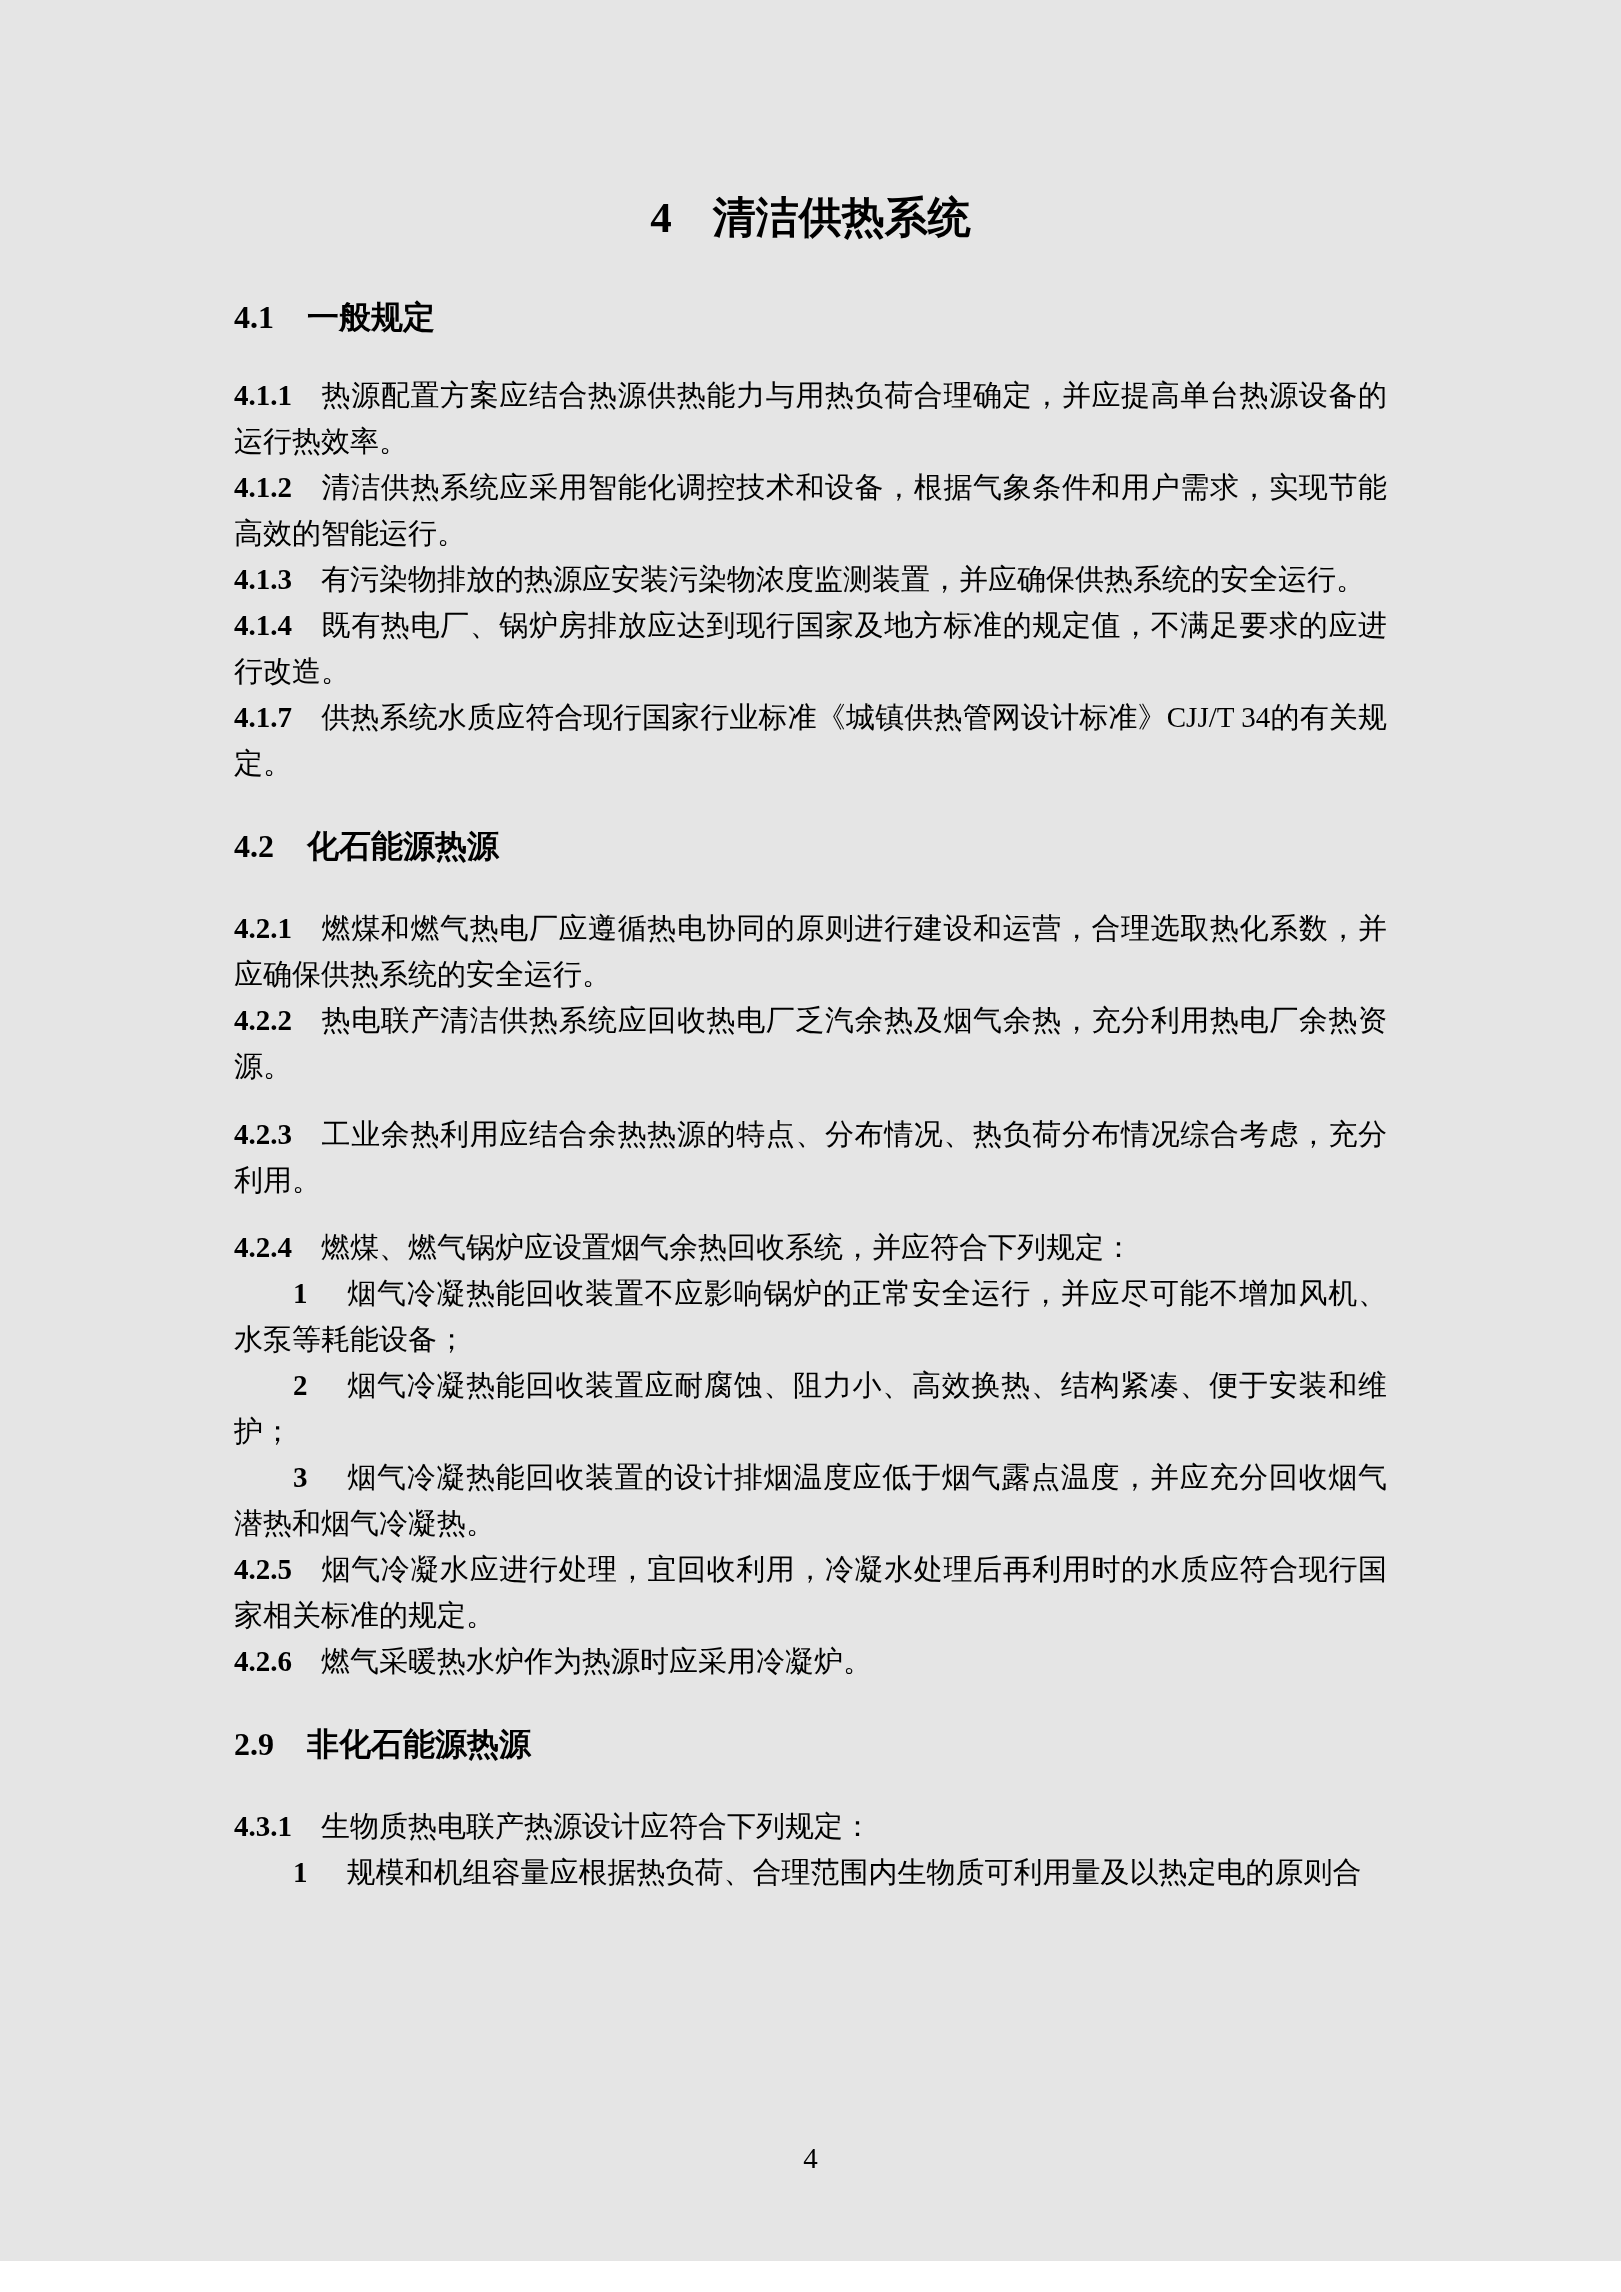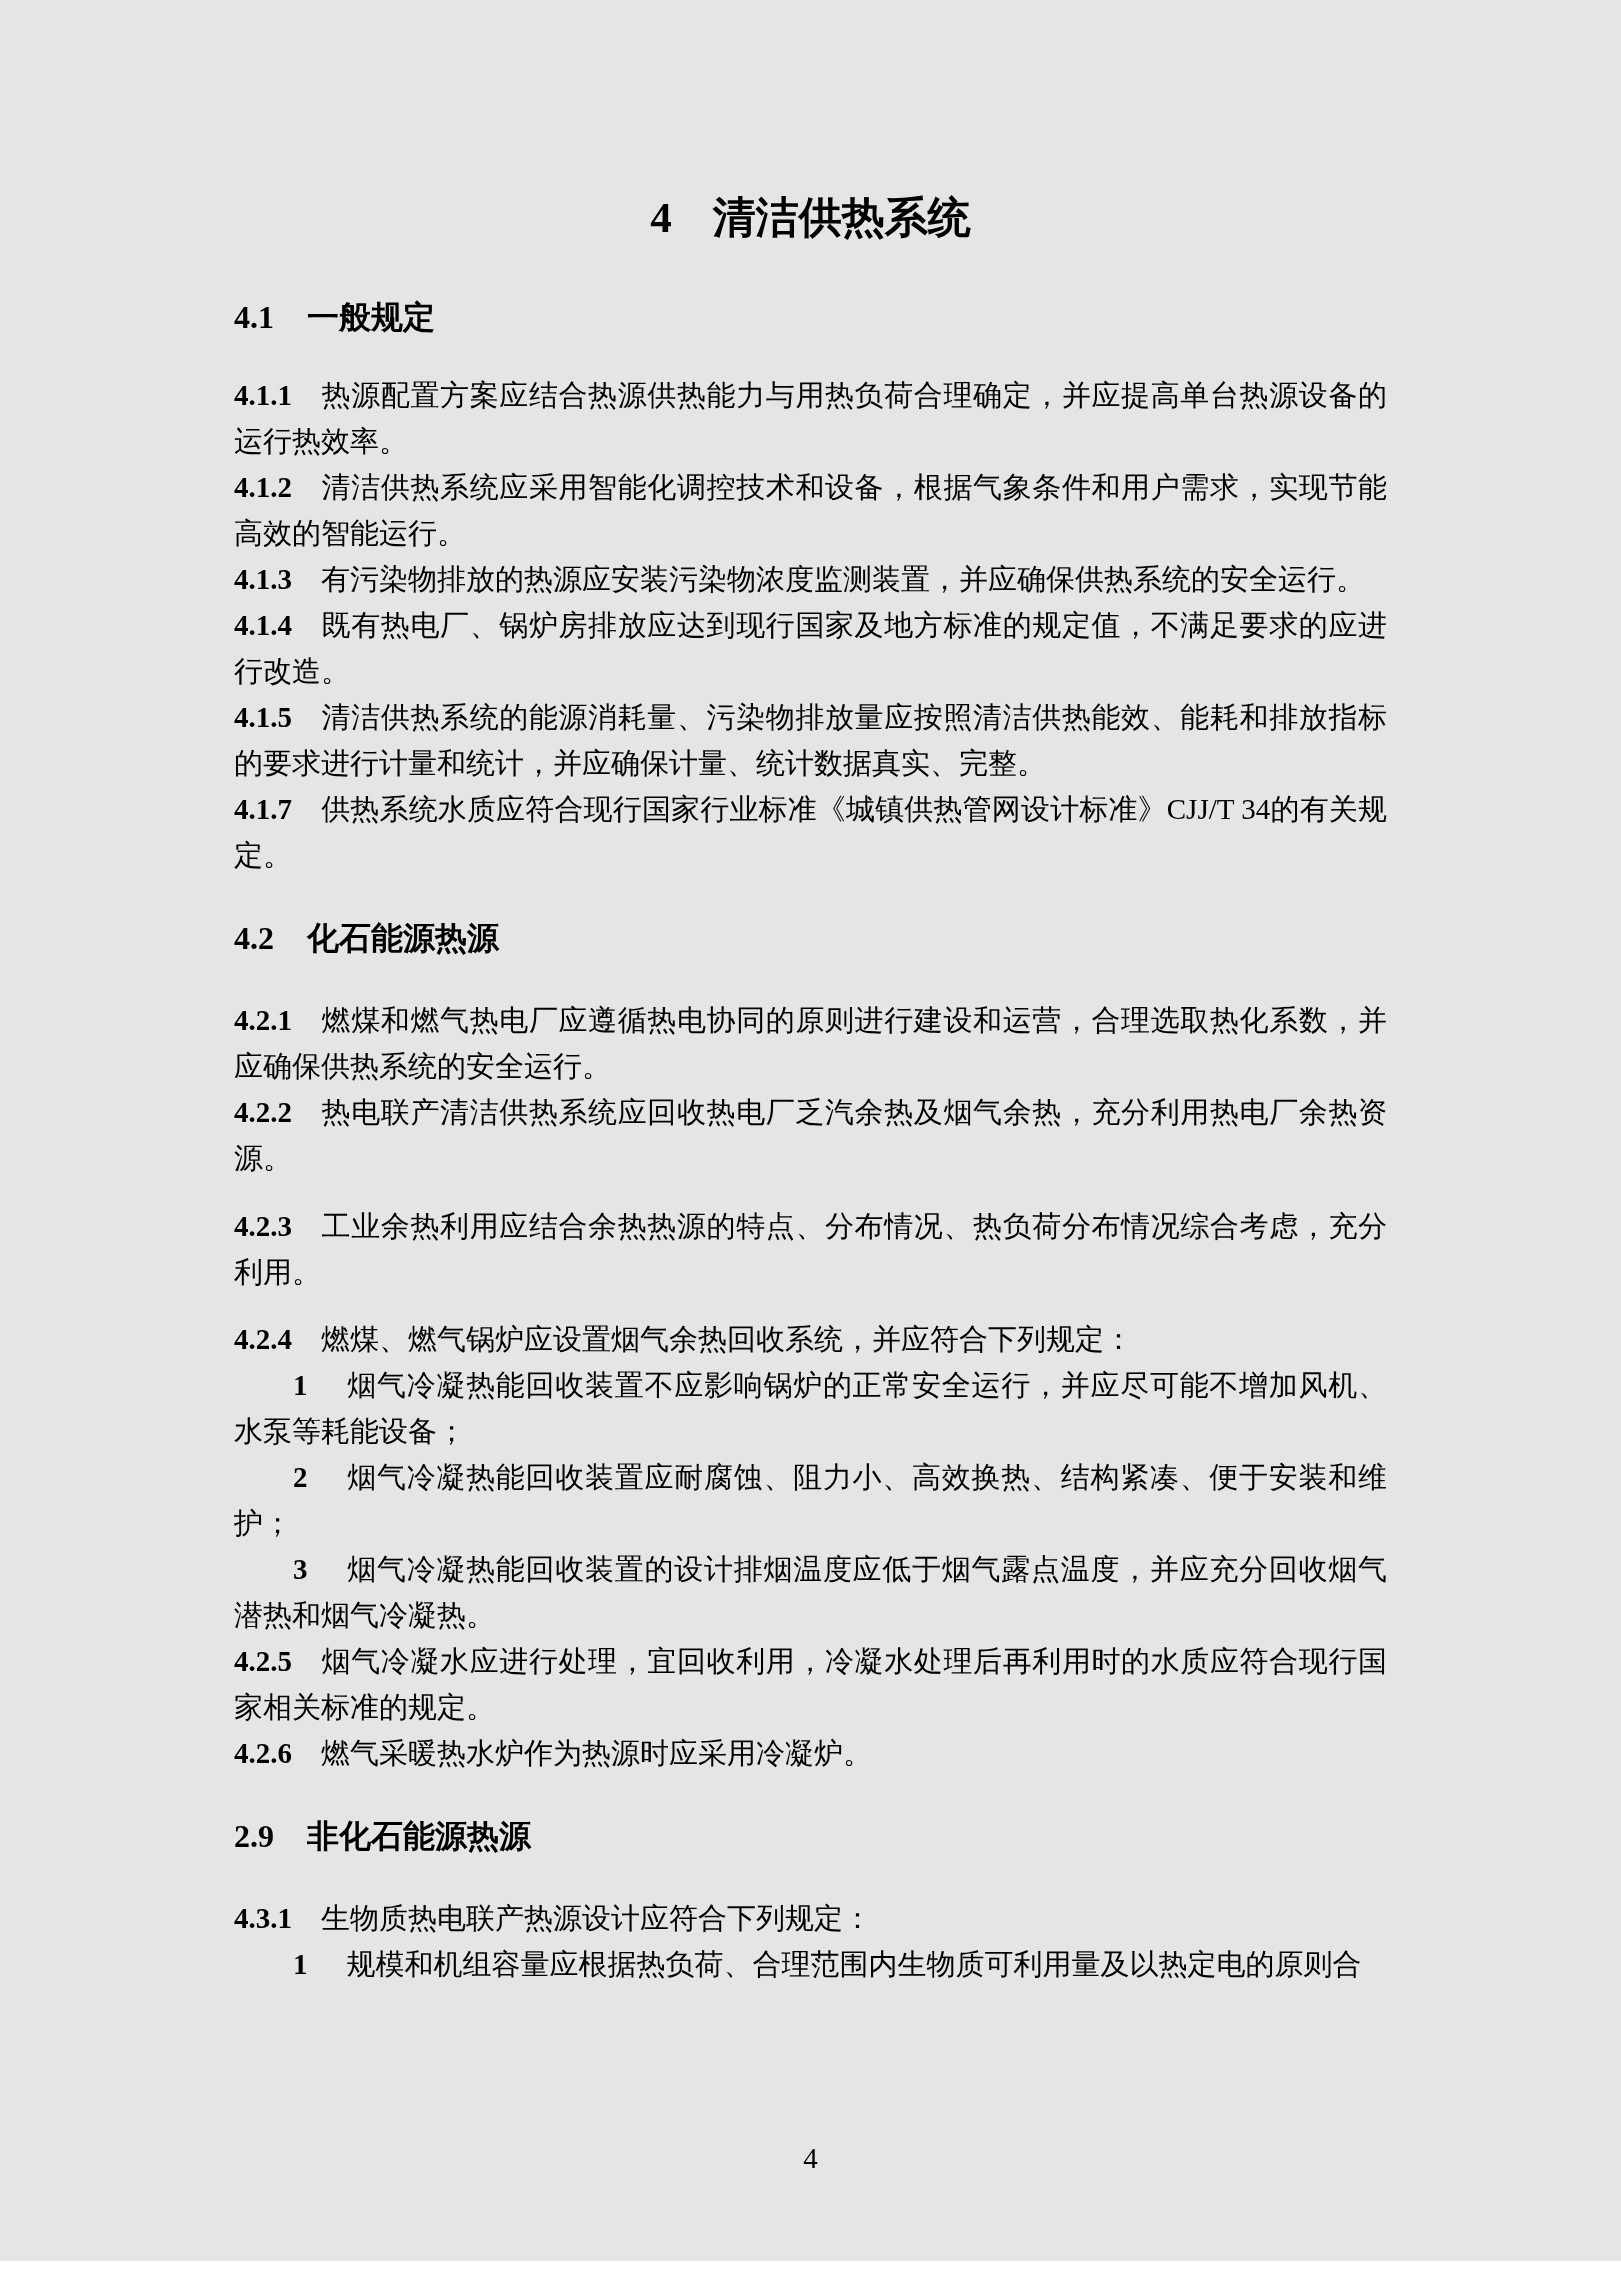--- a/index.html
+++ b/index.html
@@ -87,21 +87,20 @@
     </h1>
 
     <h2 class="section first">
       <span class="h2-num">4.1</span><span>一般规定</span>
     </h2>
 
     <p class="clause"><span class="cnum">4.1.1</span><span>热源配置方案应结合热源供热能力与用热负荷合理确定，并应提高单台热源设备的运行热效率。</span></p>
     <p class="clause"><span class="cnum">4.1.2</span><span>清洁供热系统应采用智能化调控技术和设备，根据气象条件和用户需求，实现节能高效的智能运行。</span></p>
     <p class="clause"><span class="cnum">4.1.3</span><span>有污染物排放的热源应安装污染物浓度监测装置，并应确保供热系统的安全运行。</span></p>
     <p class="clause"><span class="cnum">4.1.4</span><span>既有热电厂、锅炉房排放应达到现行国家及地方标准的规定值，不满足要求的应进行改造。</span></p>
-    <p class="clause"><span class="cnum">4.1.5</span><span>清洁供热系统的能源消耗量、污染物排放量应按照清洁供热能效、能耗和排放指标的要求进行计量和统计，并应确保计量、统计数据真实、完整。</span></p>
     <p class="clause"><span class="cnum">4.1.7</span><span>供热系统水质应符合现行国家行业标准《城镇供热管网设计标准》CJJ/T 34的有关规定。</span></p>
 
     <h2 class="section">
       <span class="h2-num">4.2</span><span>化石能源热源</span>
     </h2>
 
     <p class="clause"><span class="cnum">4.2.1</span><span>燃煤和燃气热电厂应遵循热电协同的原则进行建设和运营，合理选取热化系数，并应确保供热系统的安全运行。</span></p>
     <p class="clause"><span class="cnum">4.2.2</span><span>热电联产清洁供热系统应回收热电厂乏汽余热及烟气余热，充分利用热电厂余热资源。</span></p>
     <p class="clause spaced"><span class="cnum">4.2.3</span><span>工业余热利用应结合余热热源的特点、分布情况、热负荷分布情况综合考虑，充分利用。</span></p>
     <p class="clause spaced"><span class="cnum">4.2.4</span><span>燃煤、燃气锅炉应设置烟气余热回收系统，并应符合下列规定：</span></p>

